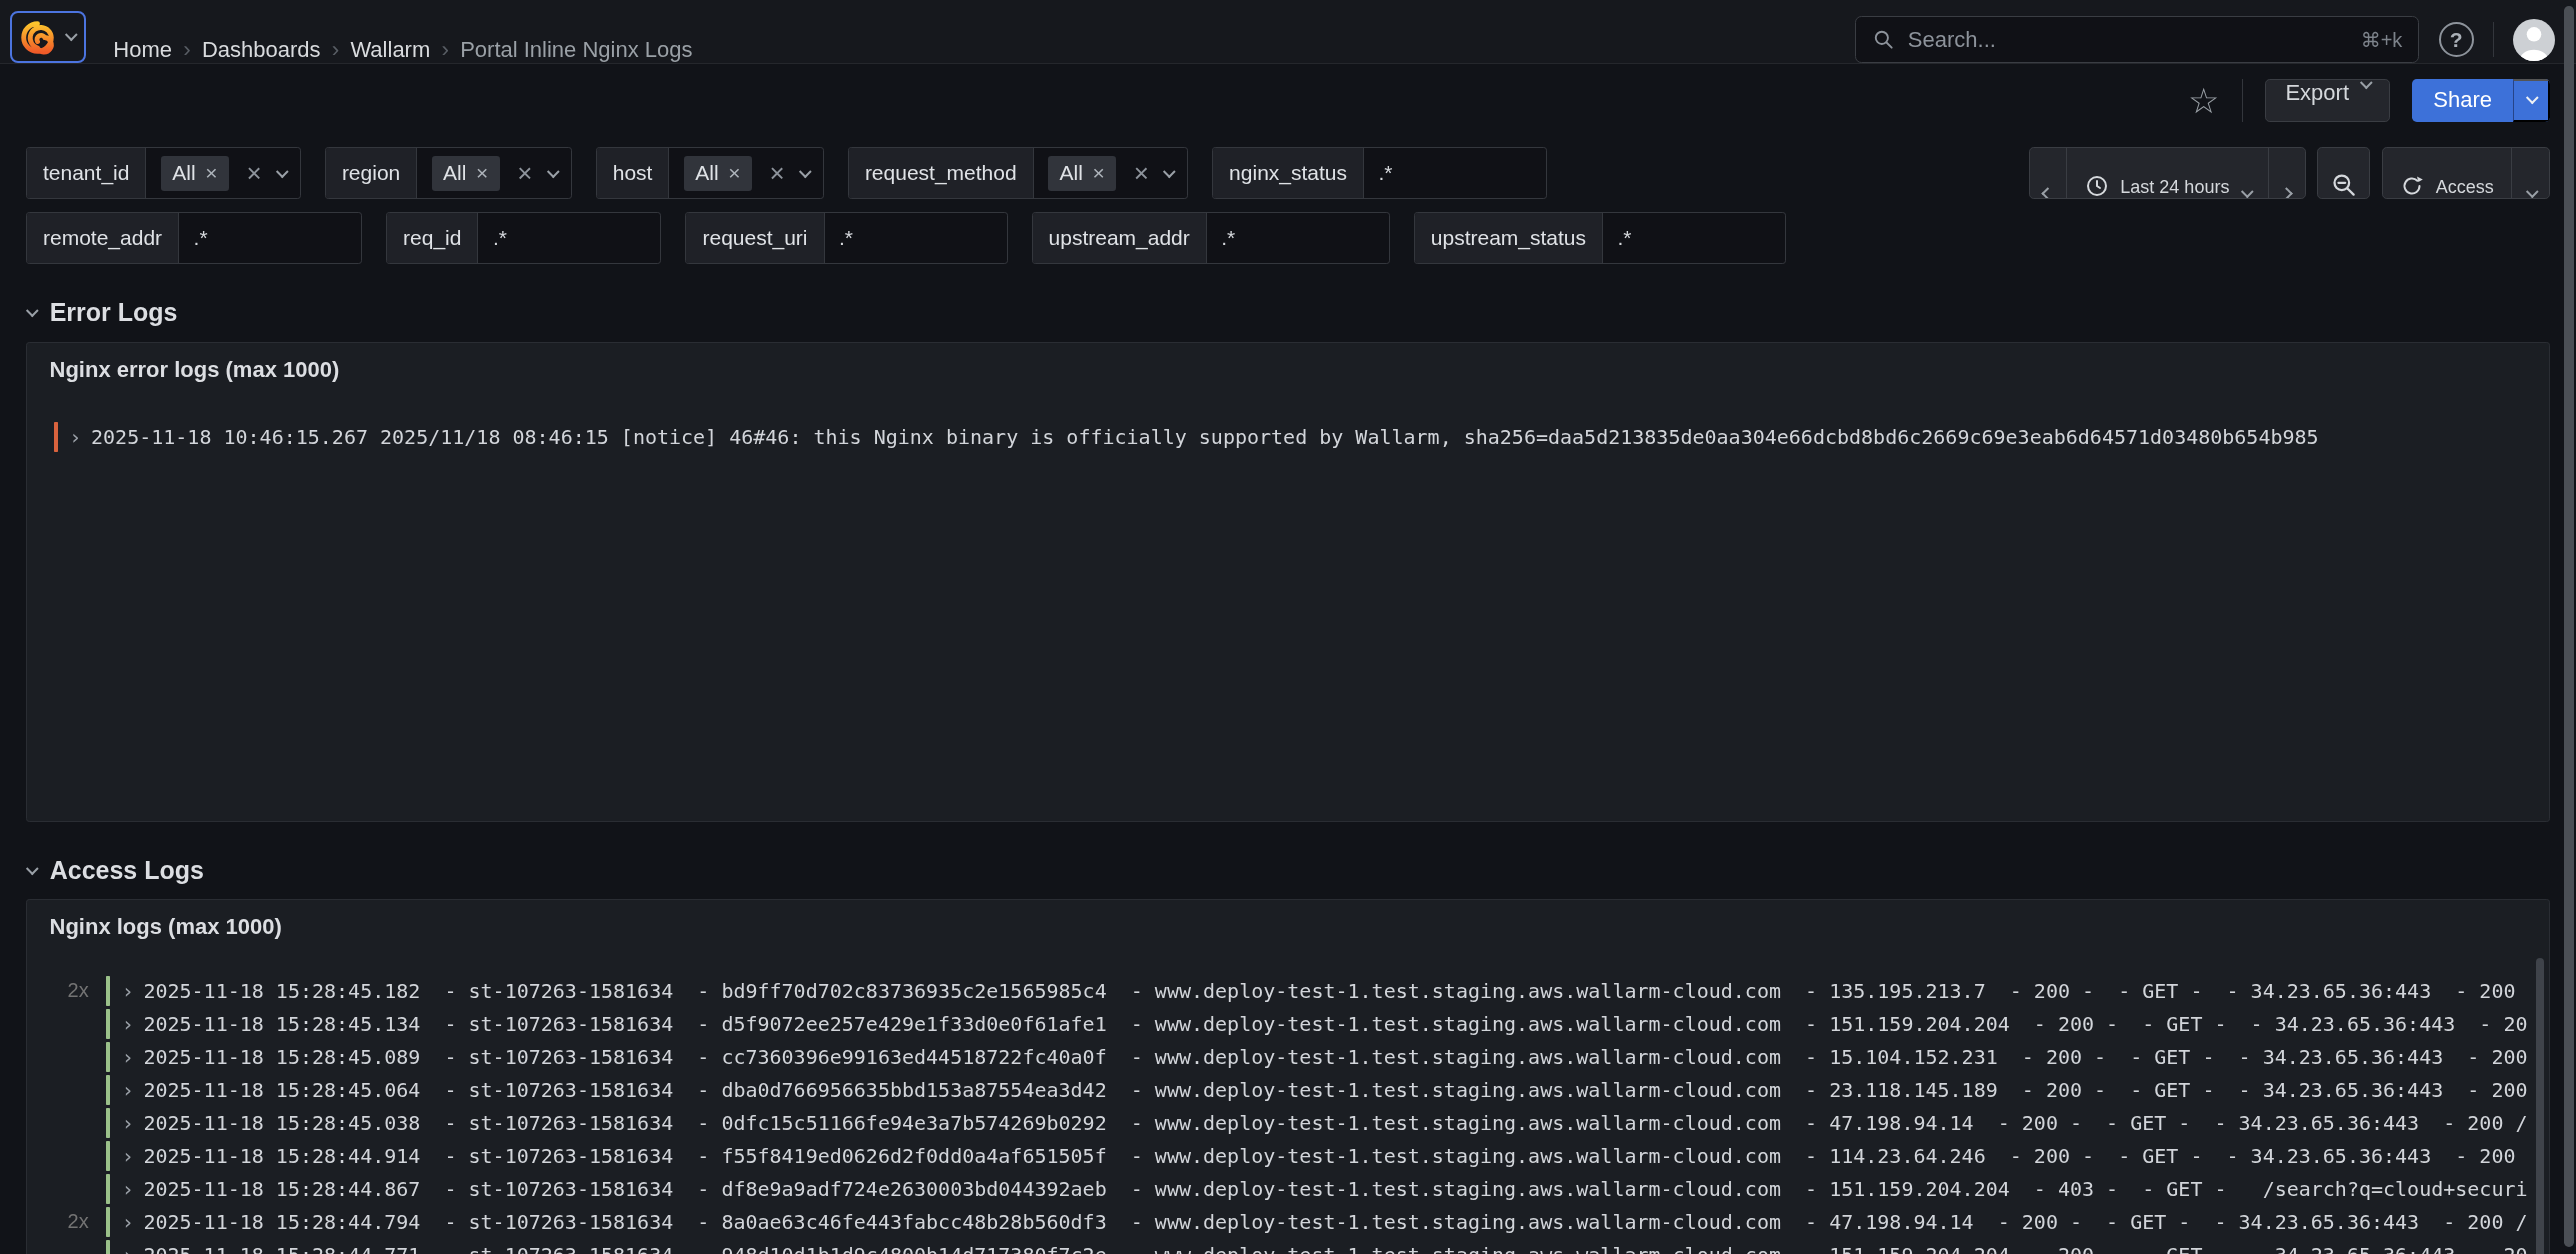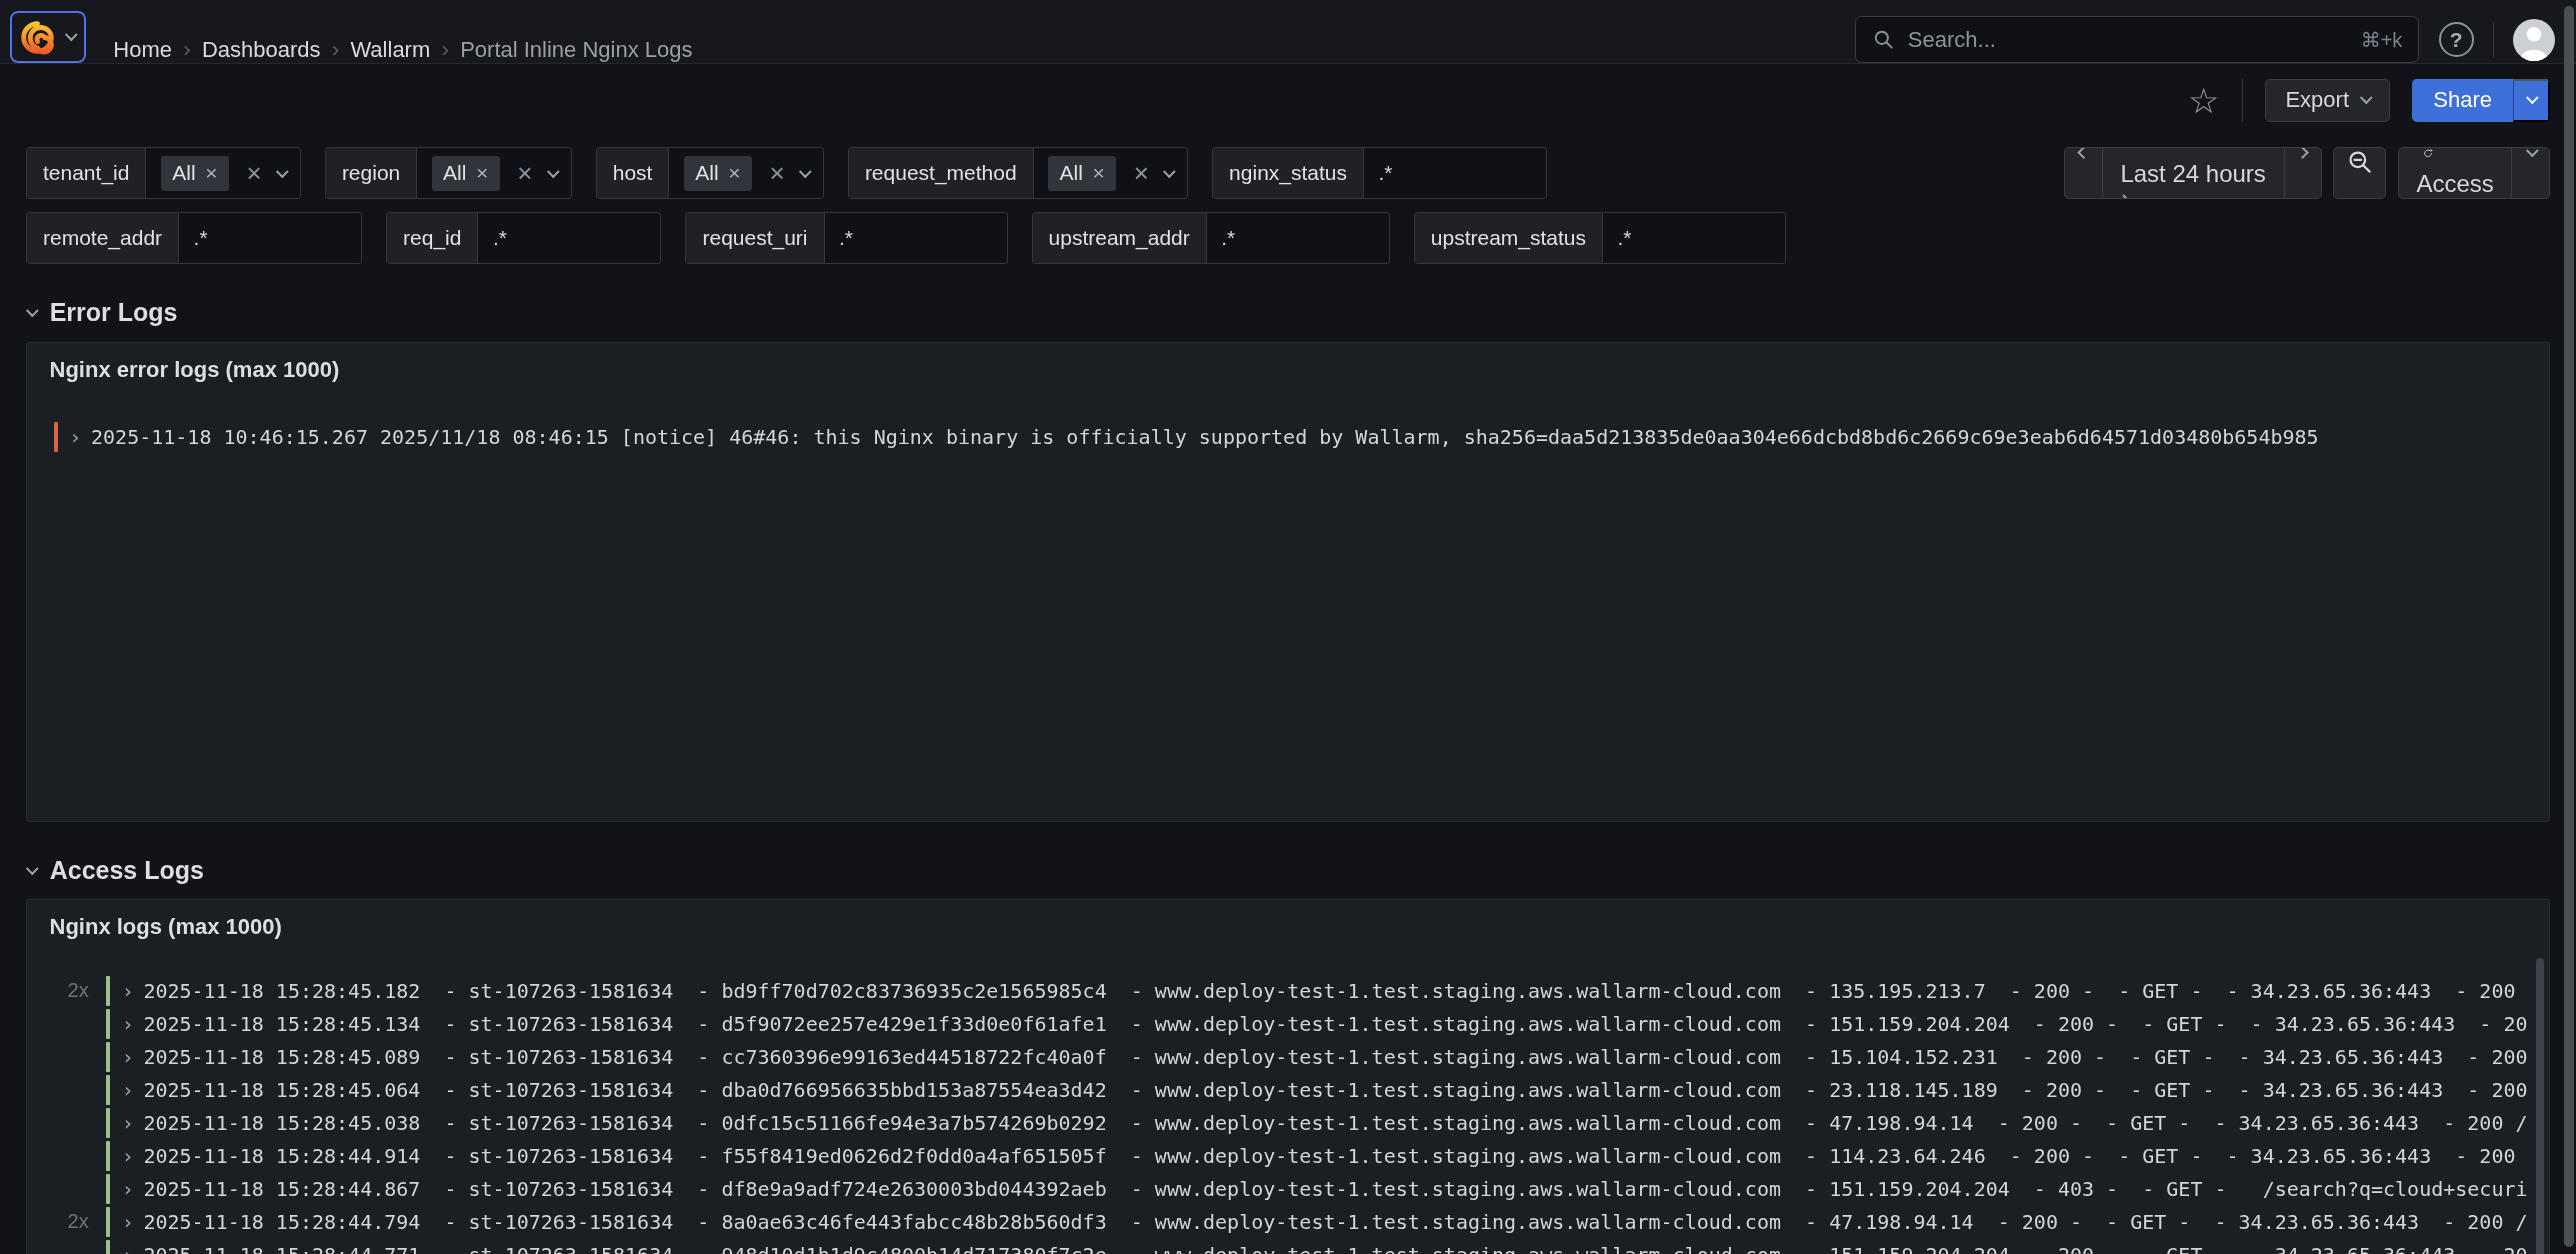--- a/index.html
+++ b/index.html
@@ -27,21 +27,21 @@
         display:flex;align-items:center;justify-content:center;color:#aab0b7;font-size:21px;font-weight:700;cursor:pointer;}
   .help::before{content:"?";}
   .vdiv{width:0.8px;height:35px;background:#33363c;}
   .avatar{width:42px;height:42px;border-radius:50%;background:#cdd0d4;overflow:hidden;cursor:pointer;}
 
   
   .subtoolbar{height:72px;display:flex;align-items:center;justify-content:flex-end;gap:22.5px;padding:0 26px;}
   .star{font-size:35px;color:#9aa0a6;line-height:1;cursor:pointer;}
   .star::before{content:"☆";}
   .vdiv2{width:0.8px;height:43px;background:#33363c;}
-  .btn{height:43px;display:flex;align-items:center;gap:11.3px;padding:0 19.3px;background:#24262c;
+  .btn{height:43px;display:flex;gap:11.3px;padding:0 19.3px;background:#24262c;
        border:0.8px solid #3a3d43;border-radius:4.8px;color:#d5d8dc;font-size:22px;font-weight:500;cursor:pointer;}
   .share-split{display:flex;height:43px;border-radius:4.8px;overflow:hidden;}
   .share-main{display:flex;align-items:center;padding:0 21px;background:var(--accent);color:#fff;
               font-size:22px;font-weight:500;border:none;cursor:pointer;}
   .share-caret{width:37px;display:flex;align-items:center;justify-content:center;background:var(--accent);
                border-left:0.8px solid rgba(8,14,40,.45);color:#fff;cursor:pointer;}
 
   
   .chev{display:inline-block;width:9.7px;height:9.7px;border-right:2.4px solid currentColor;border-bottom:2.4px solid currentColor;color:#9aa0a7;}
   .chev.down{transform:rotate(45deg) translateY(-2.4px);}
@@ -65,22 +65,22 @@
   .pill-x::before{content:"×";}
   .pill-x{color:#aeb4bb;font-size:21px;cursor:pointer;}
   .fclear{color:#8d939b;font-size:26px;line-height:1;margin-left:3.2px;cursor:pointer;}
   .fclear::before{content:"×";}
   .filter .caret{cursor:pointer;display:flex;align-items:center;}
   .ftext{font-size:21px;color:#d5d8dc;white-space:pre;}
 
   
   .timebar{margin-left:auto;display:flex;gap:11.3px;align-items:center;}
   .btn-group{display:flex;border:0.8px solid #3a3d43;border-radius:4.8px;overflow:hidden;background:#24262c;}
-  .tbtn{height:50px;display:flex;align-items:flex-start;gap:11.3px;padding:0 17.7px;background:transparent;
-        border:none;border-right:0.8px solid #3a3d43;color:#d5d8dc;font-size:24px;font-weight:500;cursor:pointer;box-sizing:border-box;flex-direction:column;}
+  .tbtn{height:50px;display:flex;align-items:flex-end;gap:11.3px;padding:0 17.7px;background:transparent;
+        border:none;border-right:0.8px solid #3a3d43;color:#d5d8dc;font-size:18px;font-weight:500;cursor:pointer;box-sizing:border-box;}
   .btn-group .tbtn:last-child{border-right:none;}
   .tbtn.narrow{padding:0 13.7px;}
   .tbtn.square{border:0.8px solid #3a3d43;border-radius:4.8px;background:#24262c;padding:0 12px;height:52px;}
 
   
   .section-header{display:flex;align-items:center;gap:14.5px;padding:0 26px;margin-top:31px;height:35px;cursor:pointer;}
   .section-title{font-size:25px;font-weight:600;color:#dcdee2;}
   .panel{margin:11.3px 26px 0;background:#1b1e23;border:0.8px solid #2a2d33;border-radius:3.2px;
          position:relative;box-sizing:border-box;overflow:hidden;}
   .error-panel{height:480px;}

